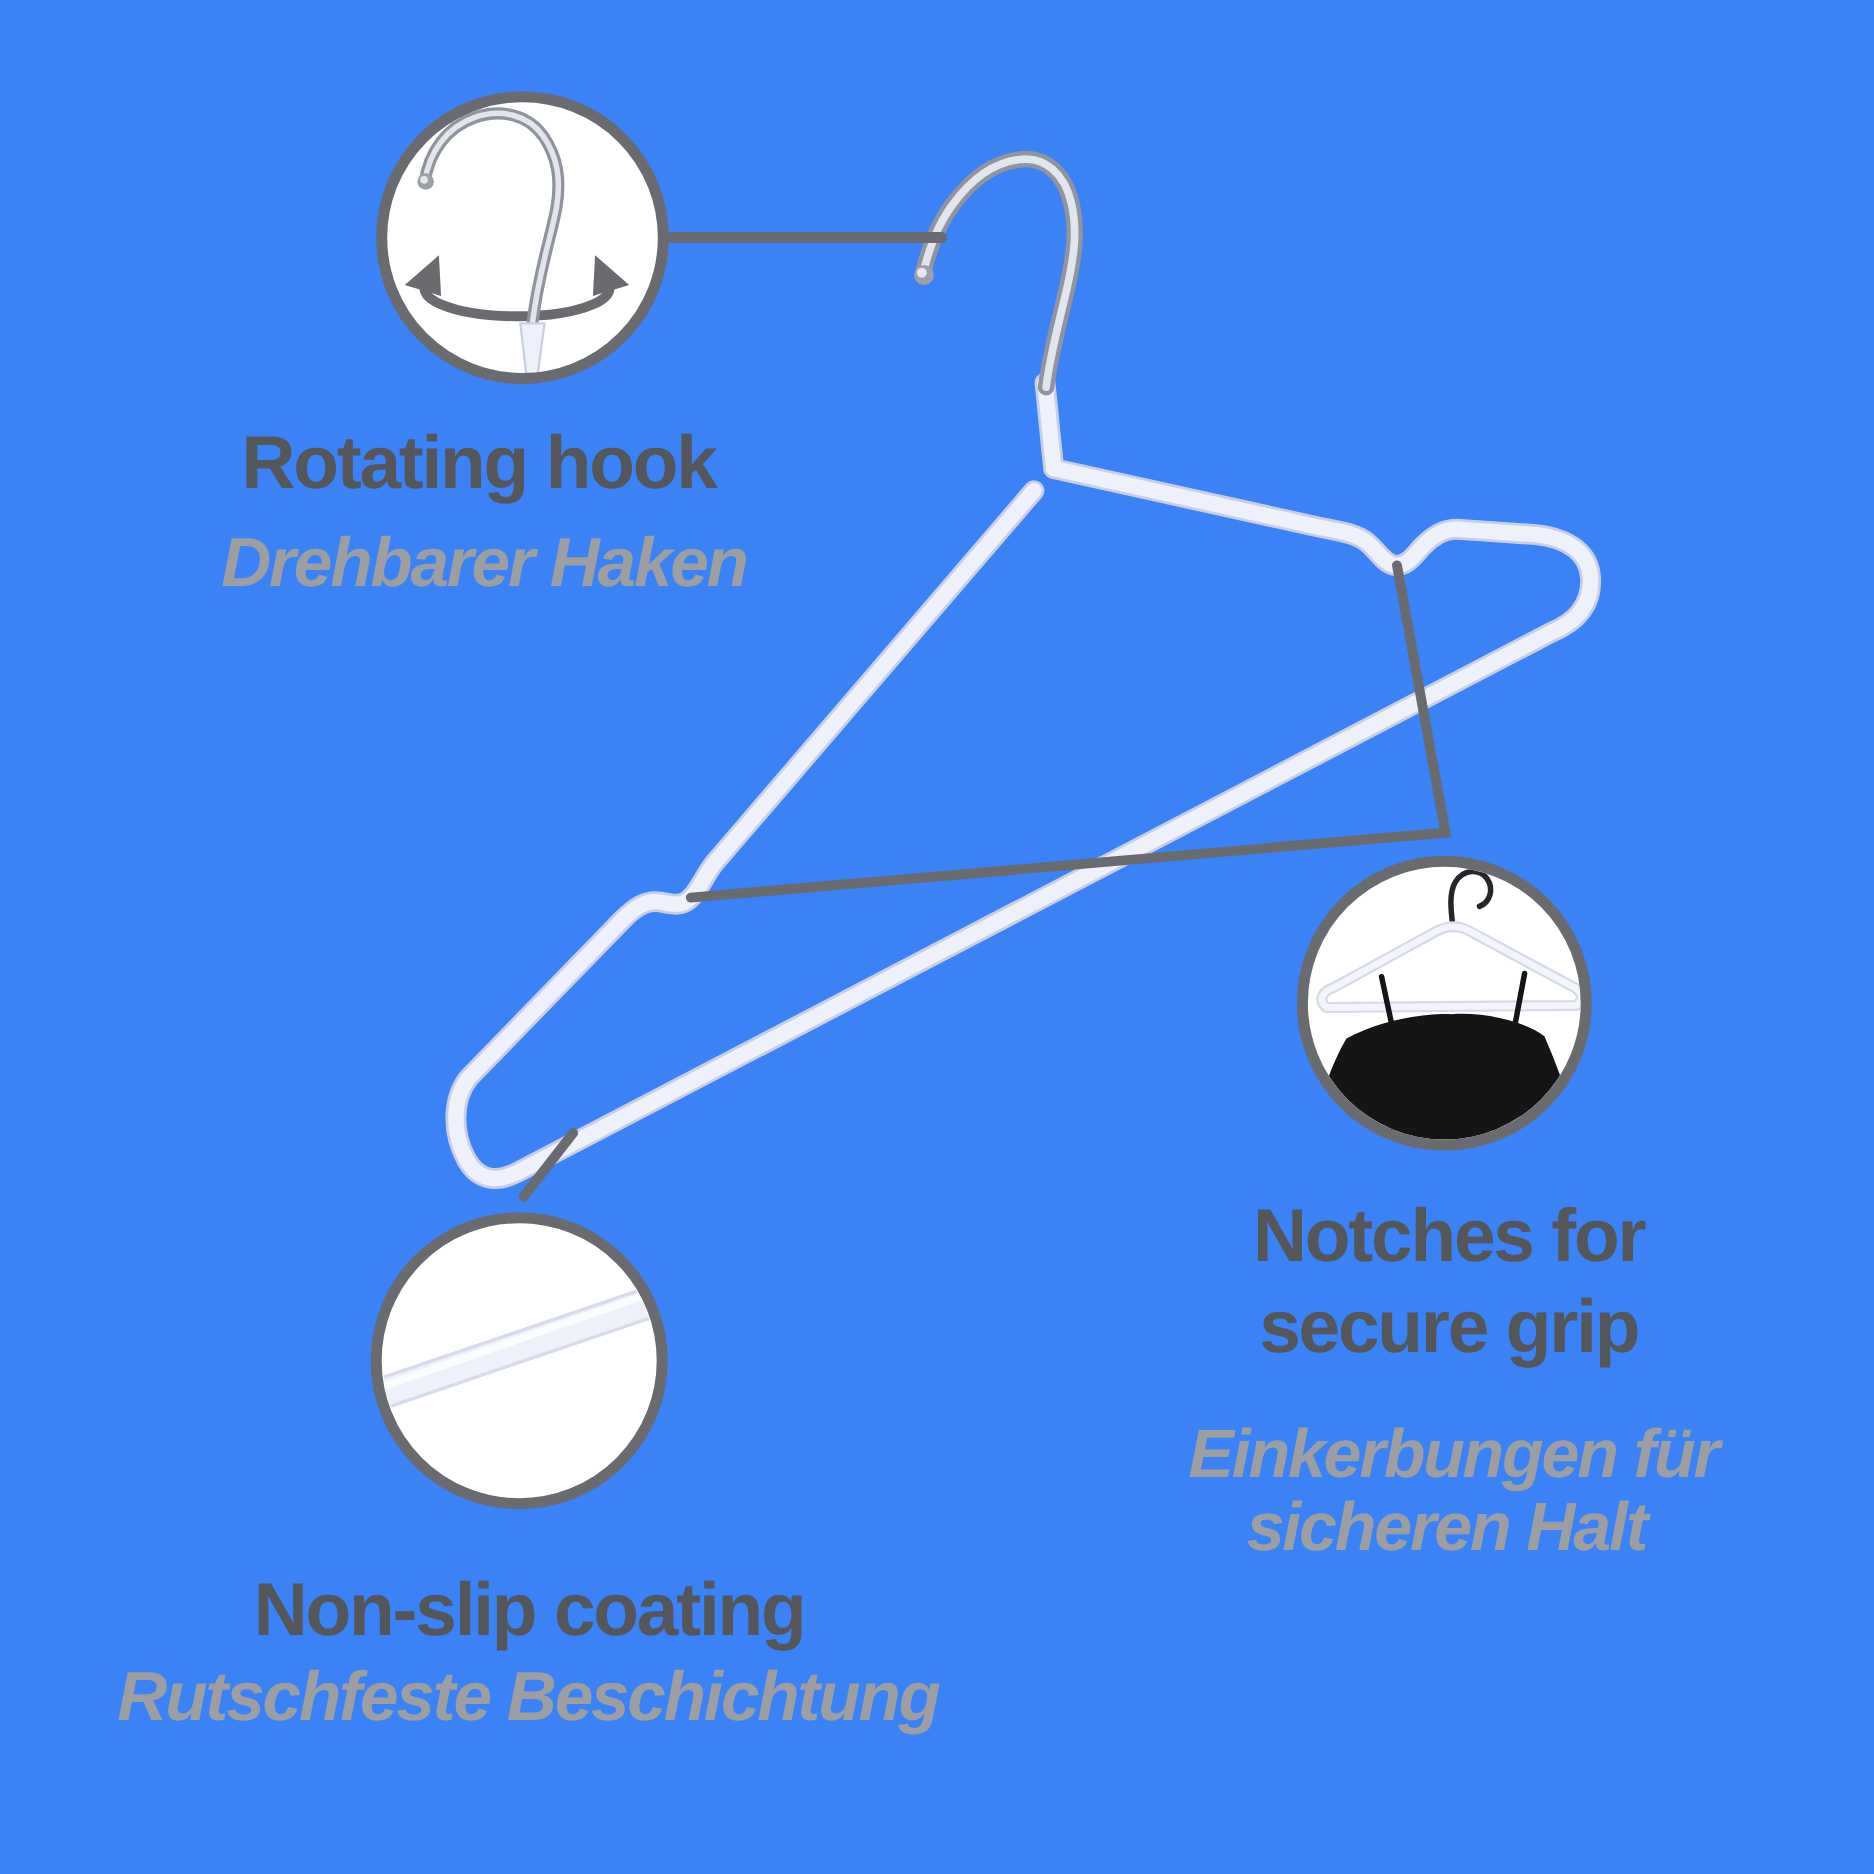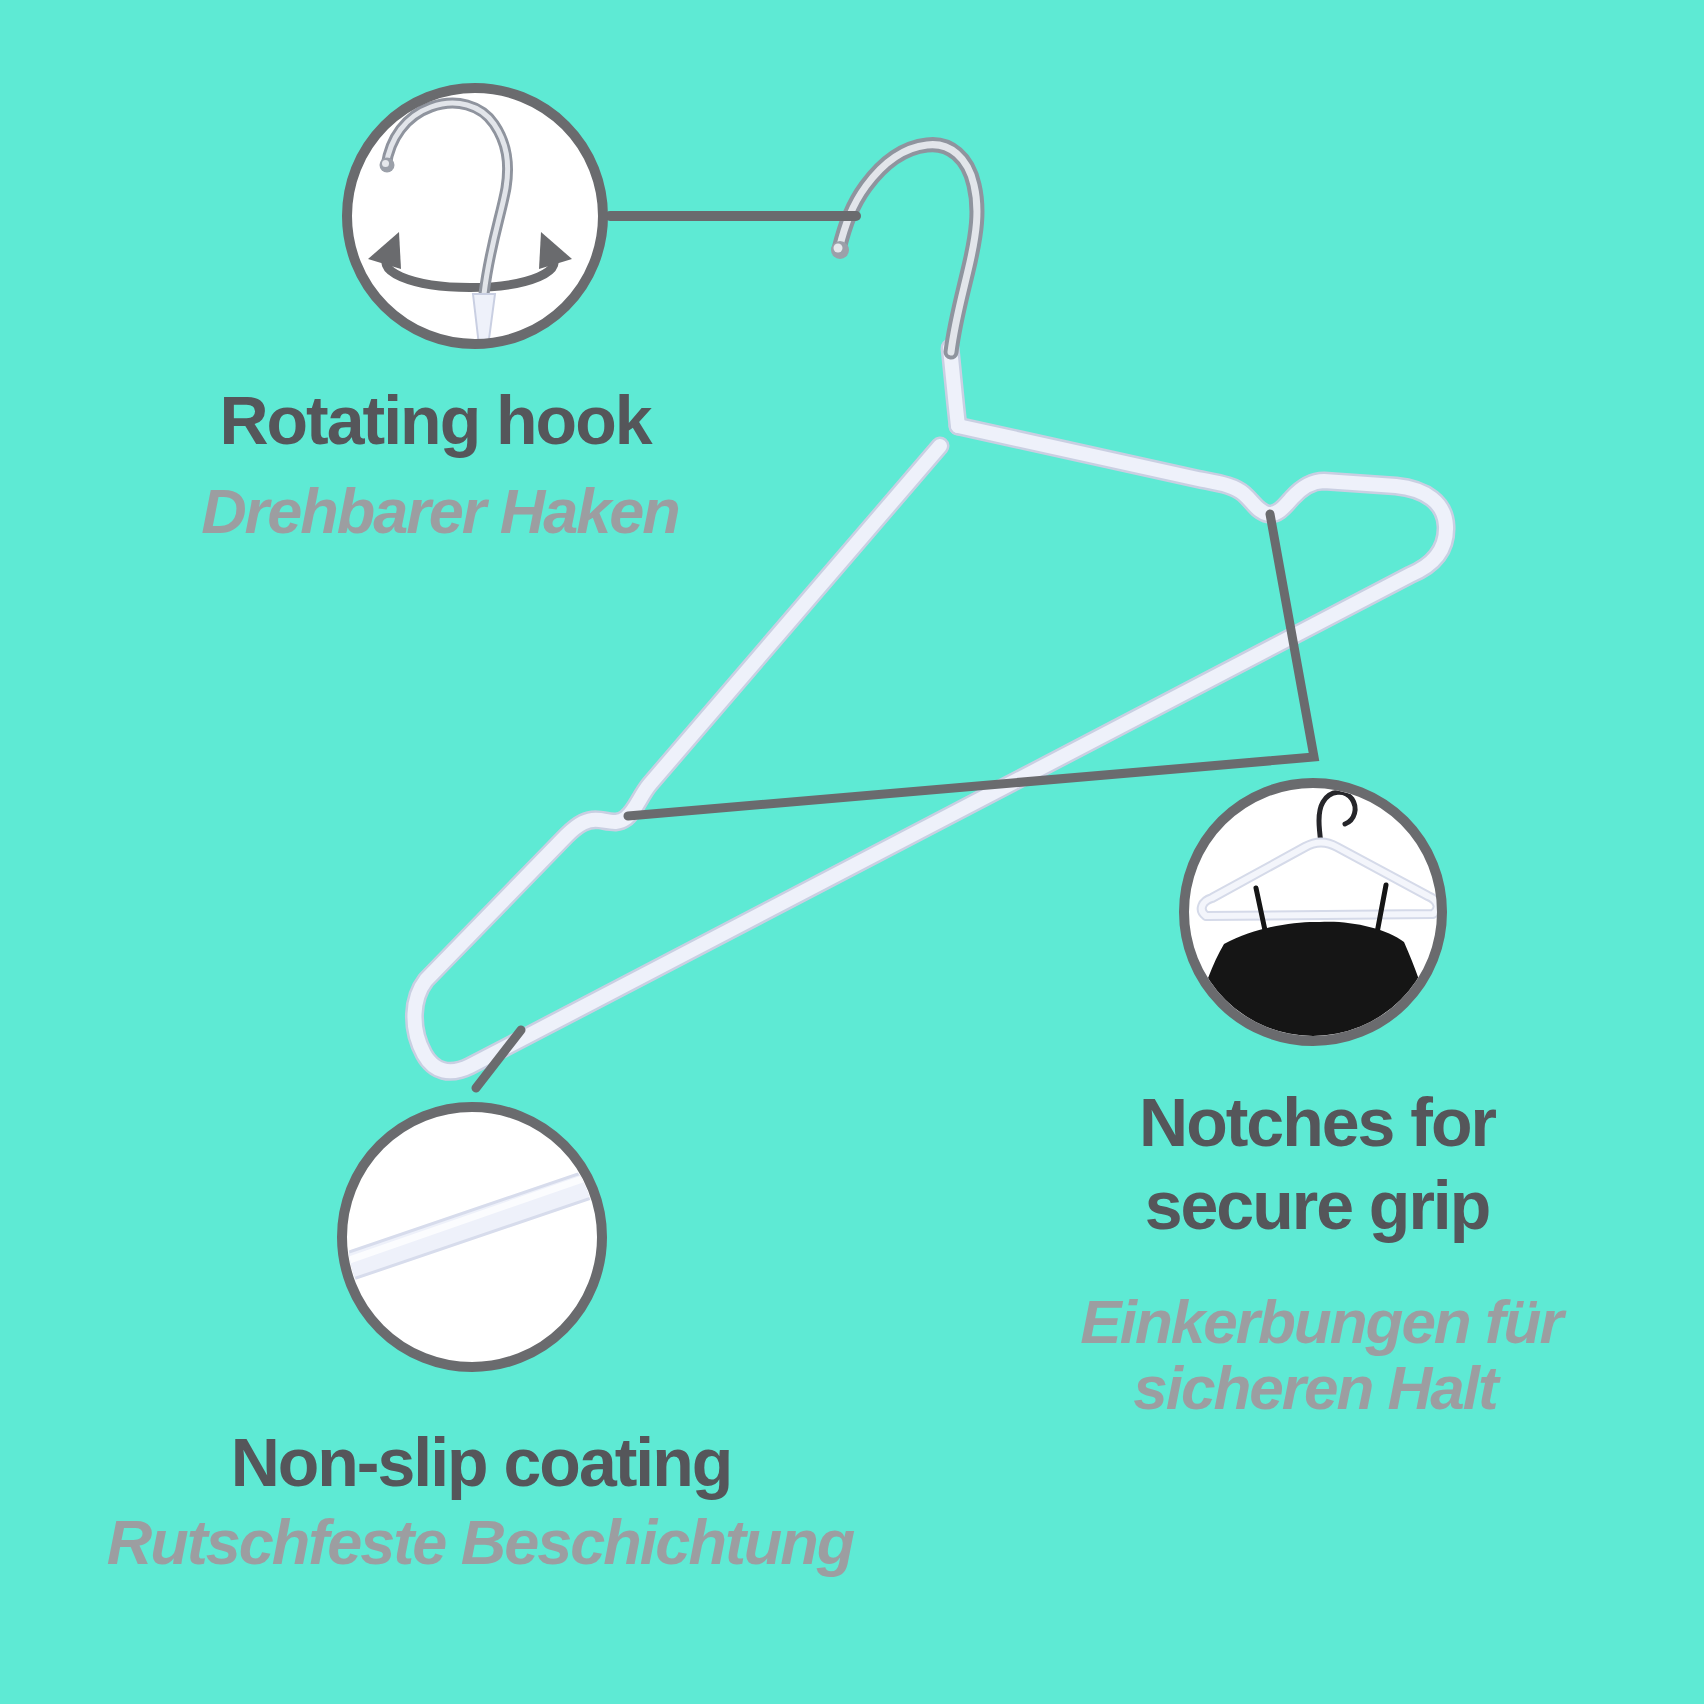--- a/index.html
+++ b/index.html
@@ -1,16 +1,16 @@
 <!DOCTYPE html>
 <html><head>
 <meta charset="utf-8">
 <style>
   html,body{margin:0;padding:0;background:#ffffff;}
-  .stage{position:relative;width:1704px;height:1704px;background:#5eead4;overflow:hidden;
+  .stage{position:relative;width:1704px;height:1704px;background:#3b82f6;overflow:hidden;
          font-family:"Liberation Sans",sans-serif;}
   .stage svg{position:absolute;left:0;top:0;}
   text{text-anchor:middle;}
   .t-en{font-family:"Liberation Sans",sans-serif;font-weight:700;font-size:68px;letter-spacing:-2px;}
   .t-de{font-family:"Liberation Sans",sans-serif;font-weight:700;font-style:italic;font-size:63px;letter-spacing:-2px;}
   .t-de-sm{font-family:"Liberation Sans",sans-serif;font-weight:700;font-style:italic;font-size:62px;letter-spacing:-2px;}
 </style>
 </head>
 <body>
 

